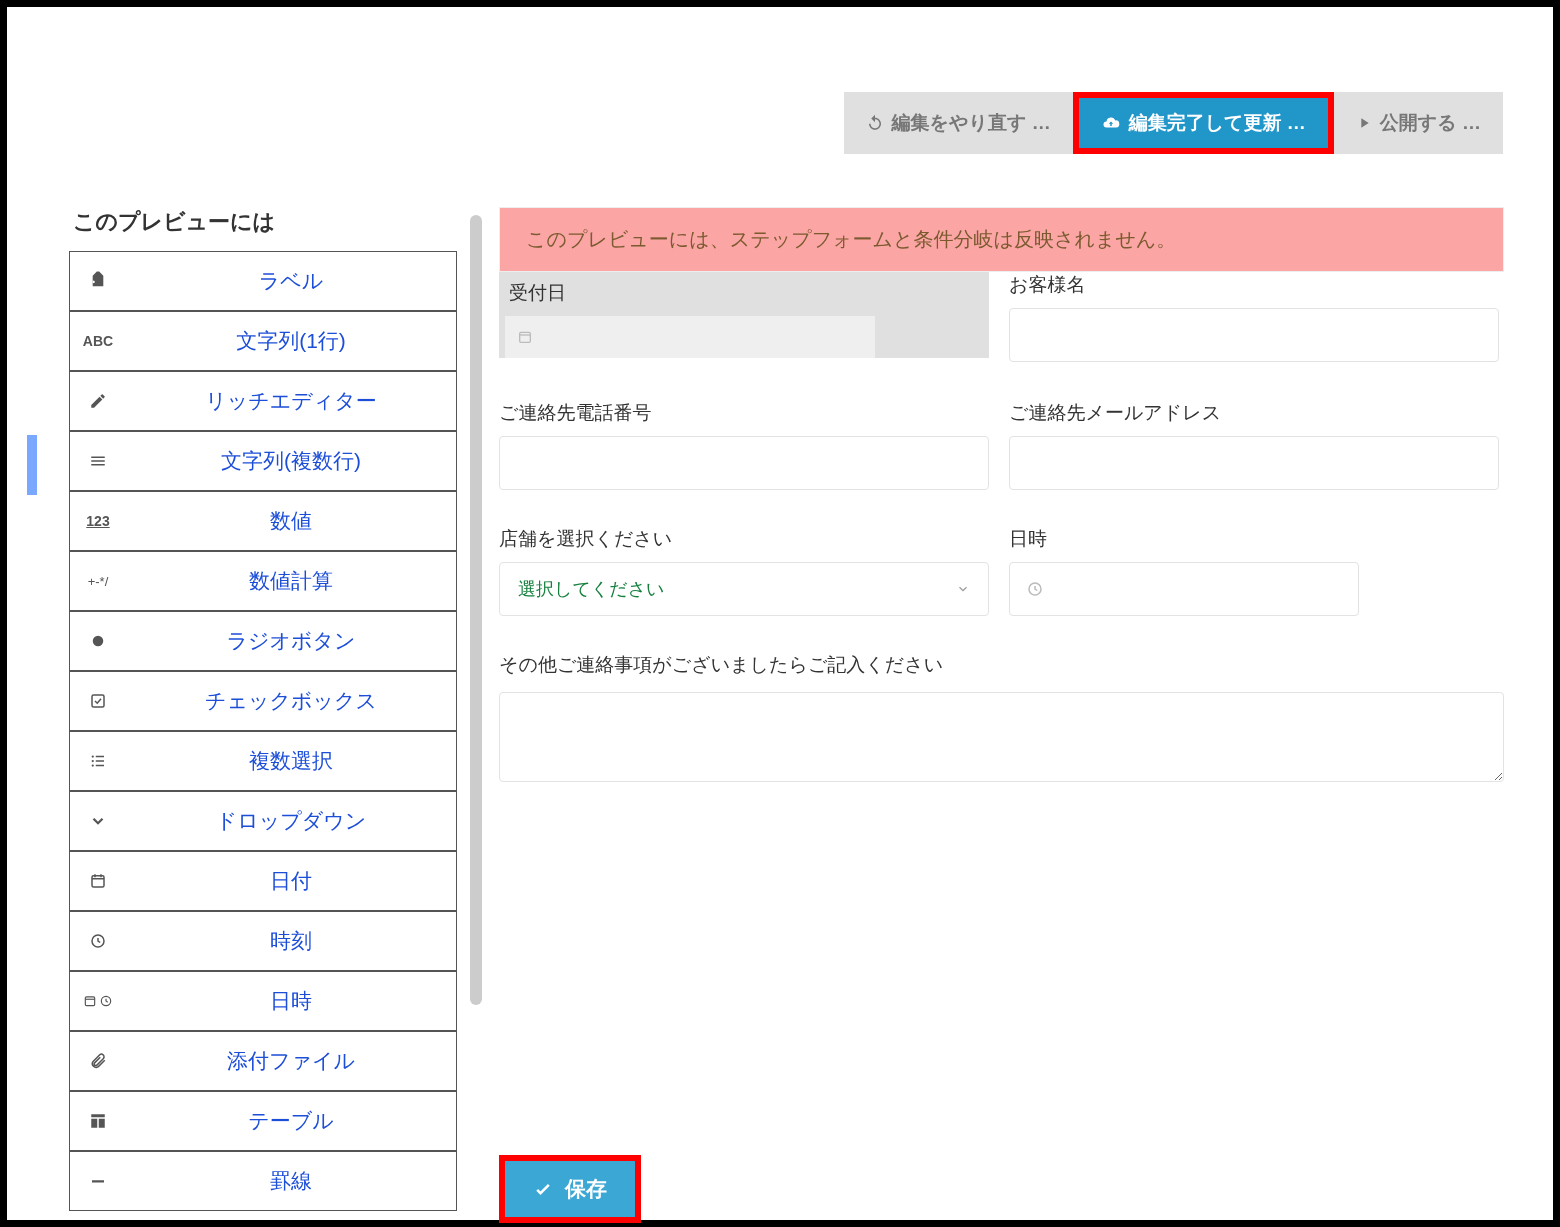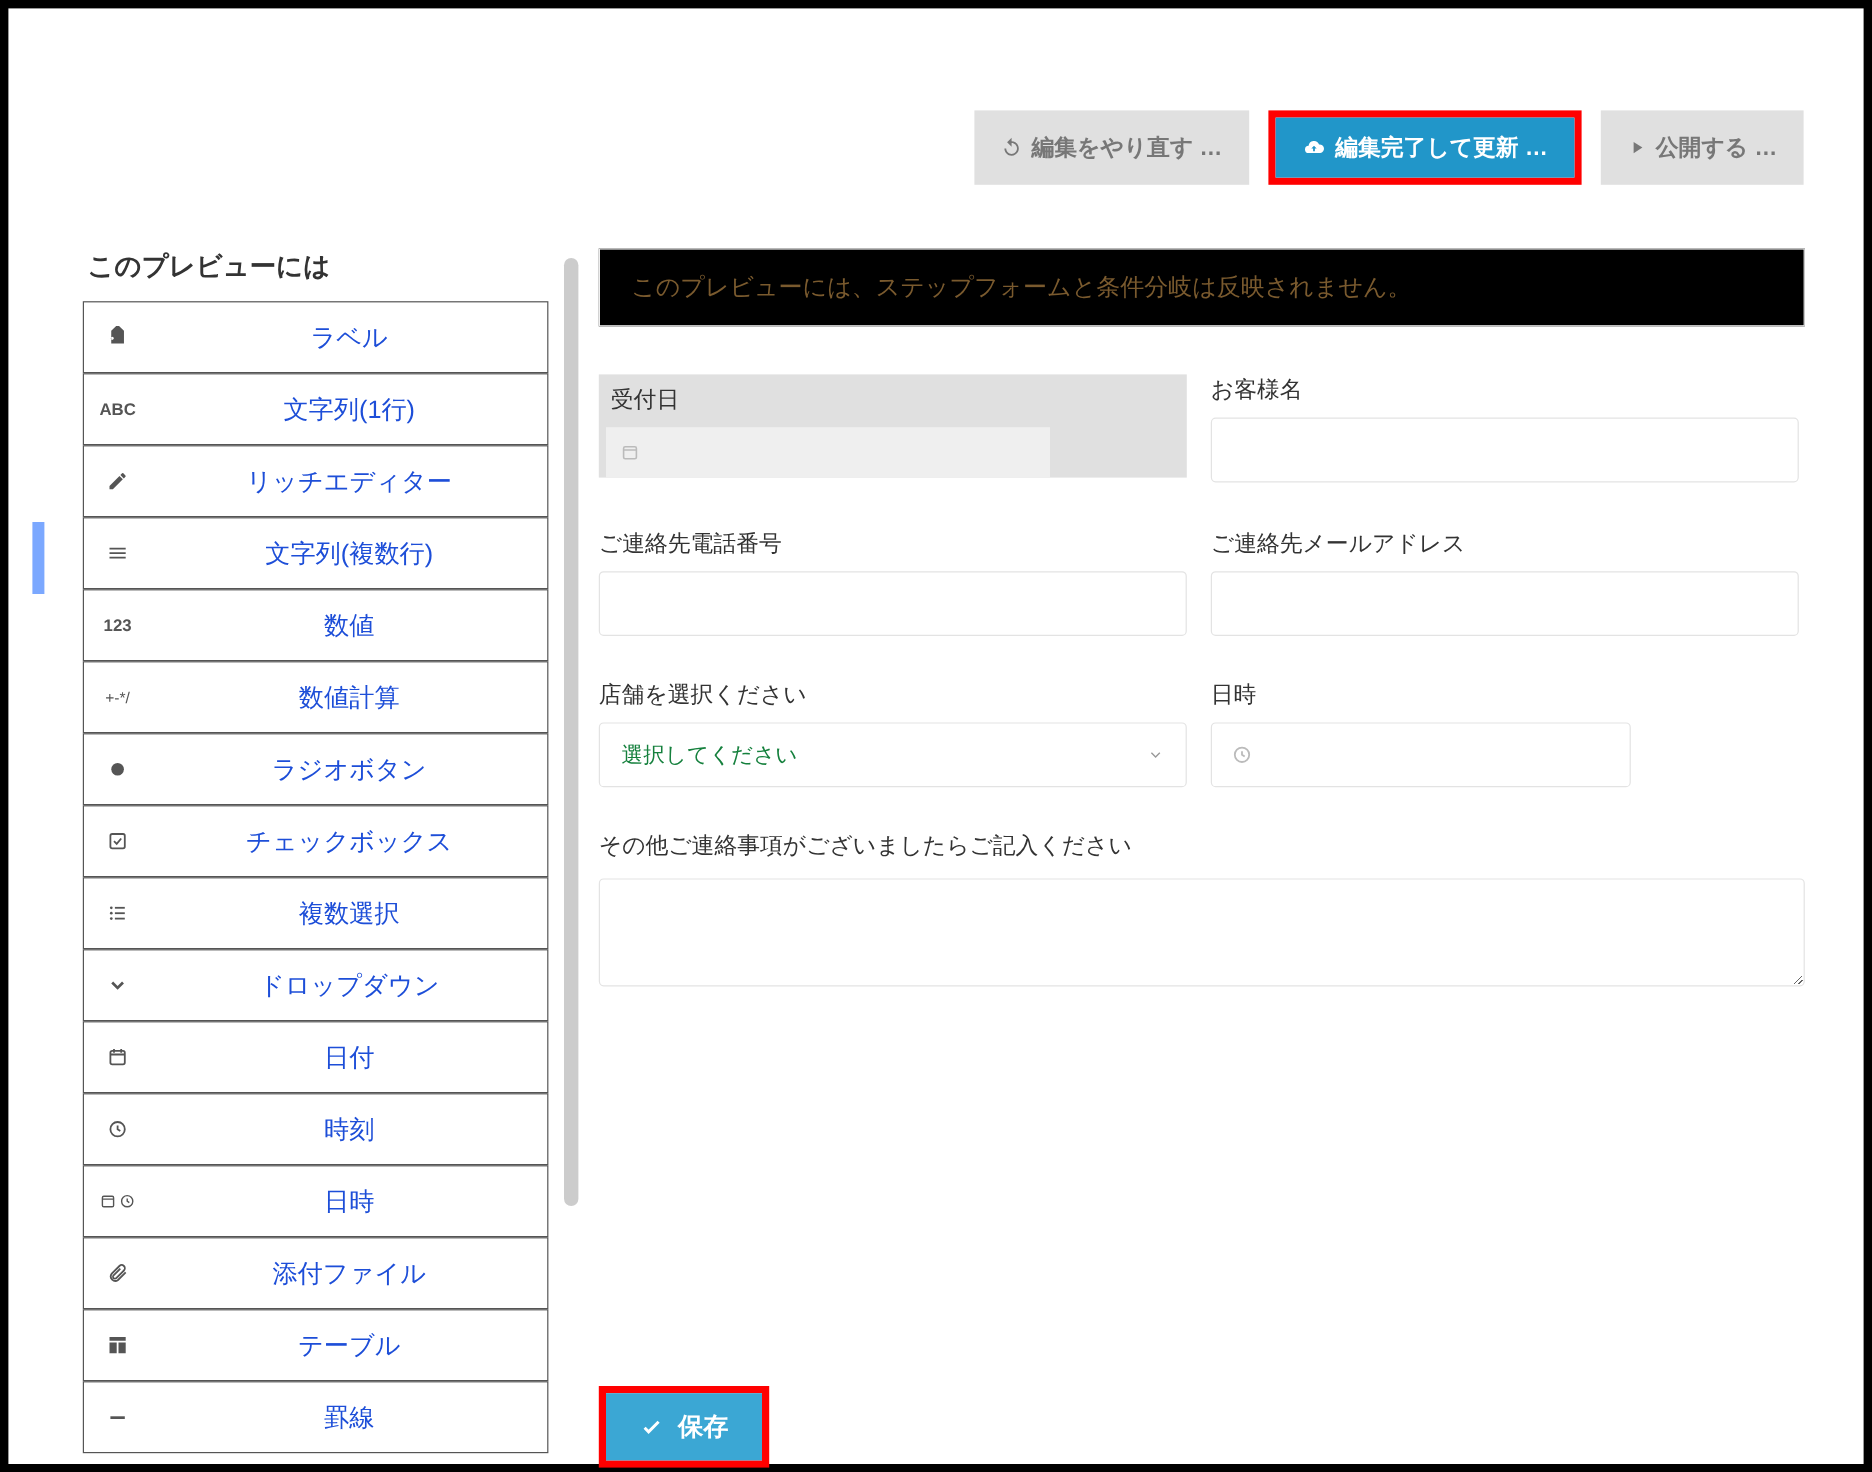--- a/index.html
+++ b/index.html
@@ -1,34 +1,34 @@
 <!DOCTYPE html>
 <html><head>
 <meta charset="utf-8">
 <style>
   * { box-sizing: border-box; margin: 0; padding: 0; }
   html, body { width: 1560px; height: 1227px; font-family: "Hiragino Kaku Gothic ProN","Meiryo",sans-serif; background:#fff; color:#333; }
   .outer-frame { width:1560px; height:1227px; border:7px solid #000; position:relative; }
 
-  .toolbar { position:absolute; top:85px; right:50px; display:flex; gap:16px; }
+  .toolbar { position:absolute; top:85px; right:50px; display:flex; }
   .btn { display:flex; align-items:center; gap:8px; padding:12px 22px; font-size:19px; font-weight:600; border:none; cursor:pointer; }
   .btn-gray { background:#e0e0e0; color:#777; }
   .btn-blue { background:#2196c9; color:#fff; }
   .highlight-red { border:6px solid #ff0000; }
 
   .sidebar { position:absolute; left:62px; top:200px; width:388px; }
   .sidebar-title { font-size:22px; font-weight:700; color:#333; margin-bottom:14px; padding-left:4px; }
   .field-item { display:flex; align-items:center; border:1px solid #555; background:#fff; height:60px; }
   .field-icon { width:56px; display:flex; align-items:center; justify-content:center; font-size:18px; color:#444; }
   .field-label { flex:1; text-align:center; font-size:21px; color:#1d4ed8; }
   .scrollbar { position:absolute; left:463px; top:208px; width:12px; height:790px; background:#ccc; border-radius:6px; }
   .active-marker { position:absolute; left:20px; top:428px; width:10px; height:60px; background:#7ba8ff; }
 
   .preview { position:absolute; left:492px; top:200px; width:1005px; }
-  .notice { background:#000000; border:1px solid #eee; padding:18px 26px; font-size:20px; color:#7a5a2e; margin-bottom:40px; }
+  .notice { background:#fca5a5; border:1px solid #eee; padding:18px 26px; font-size:20px; color:#7a5a2e; }
   .form-row { display:flex; gap:20px; margin-bottom:36px; }
   .form-col { width:490px; }
   .form-label { font-size:19px; color:#333; font-weight:500; margin-bottom:10px; display:block; }
   .input { width:100%; height:54px; border:1px solid #e3e3e3; border-radius:4px; background:#fff; padding:0 14px; font-size:18px; }
   .input-disabled-inner { background:#efefef; width:370px; height:42px; margin:6px; display:flex; align-items:center; padding-left:12px; color:#bbb; }
   .disabled-wrap { background:#e0e0e0; padding:0; }
   .select { display:flex; align-items:center; justify-content:space-between; padding:0 18px; color:#15803d; }
   .textarea { width:1005px; height:90px; border:1px solid #e3e3e3; border-radius:4px; background:#fff; resize:both; }
   .full-label { font-size:19px; color:#333; font-weight:400; margin-bottom:14px; display:block; }
 
@@ -98,21 +98,21 @@
     </div>
     <div class="field-item">
       <div class="field-icon">
           <svg width="18" height="18" viewBox="0 0 24 24" fill="#555">
             <path d="M3 6h18v2H3zM3 11h18v2H3zM3 16h18v2H3z"></path>
           </svg>
         </div>
       <div class="field-label">文字列(複数行)</div>
     </div>
     <div class="field-item">
-      <div class="field-icon" style="font-size:14px;font-weight:600;color:#555;">123</div>
+      <div class="field-icon" style="font-size:14px;font-weight:600;color:#555;text-decoration:underline;">123</div>
       <div class="field-label">数値</div>
     </div>
     <div class="field-item">
       <div class="field-icon" style="font-size:13px;color:#555;">+-*/</div>
       <div class="field-label">数値計算</div>
     </div>
     <div class="field-item">
       <div class="field-icon">
           <svg width="18" height="18" viewBox="0 0 24 24" fill="#555">
             <circle cx="12" cy="12" r="7"></circle>

